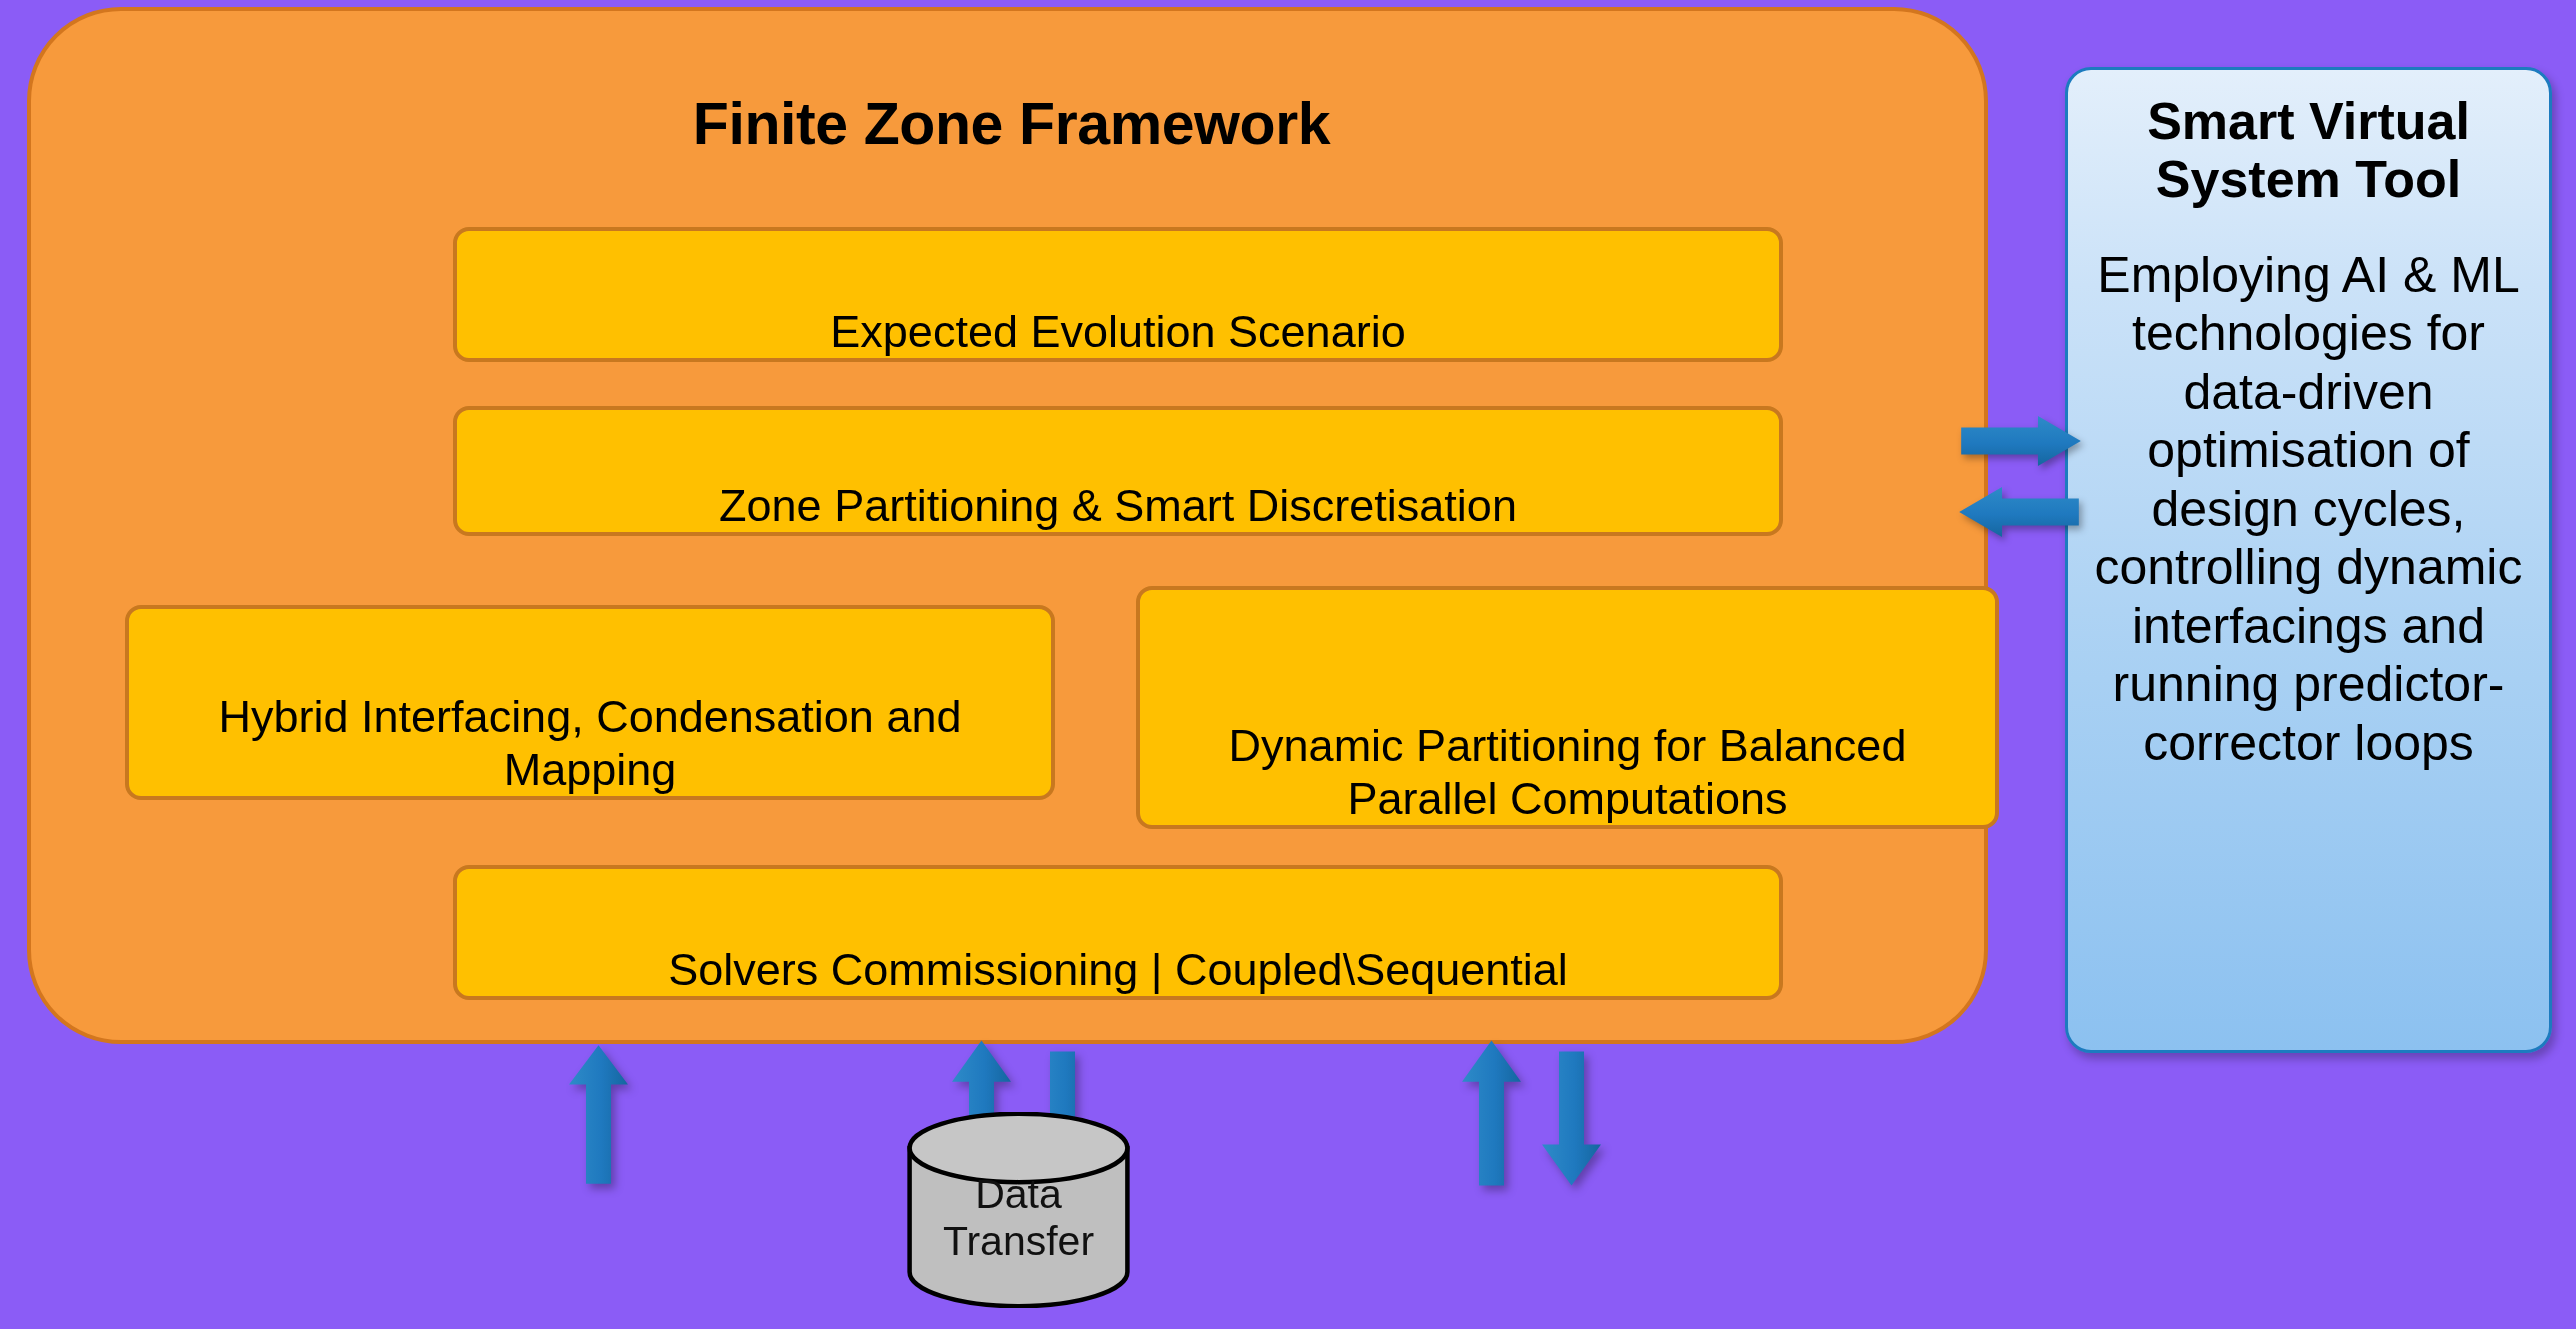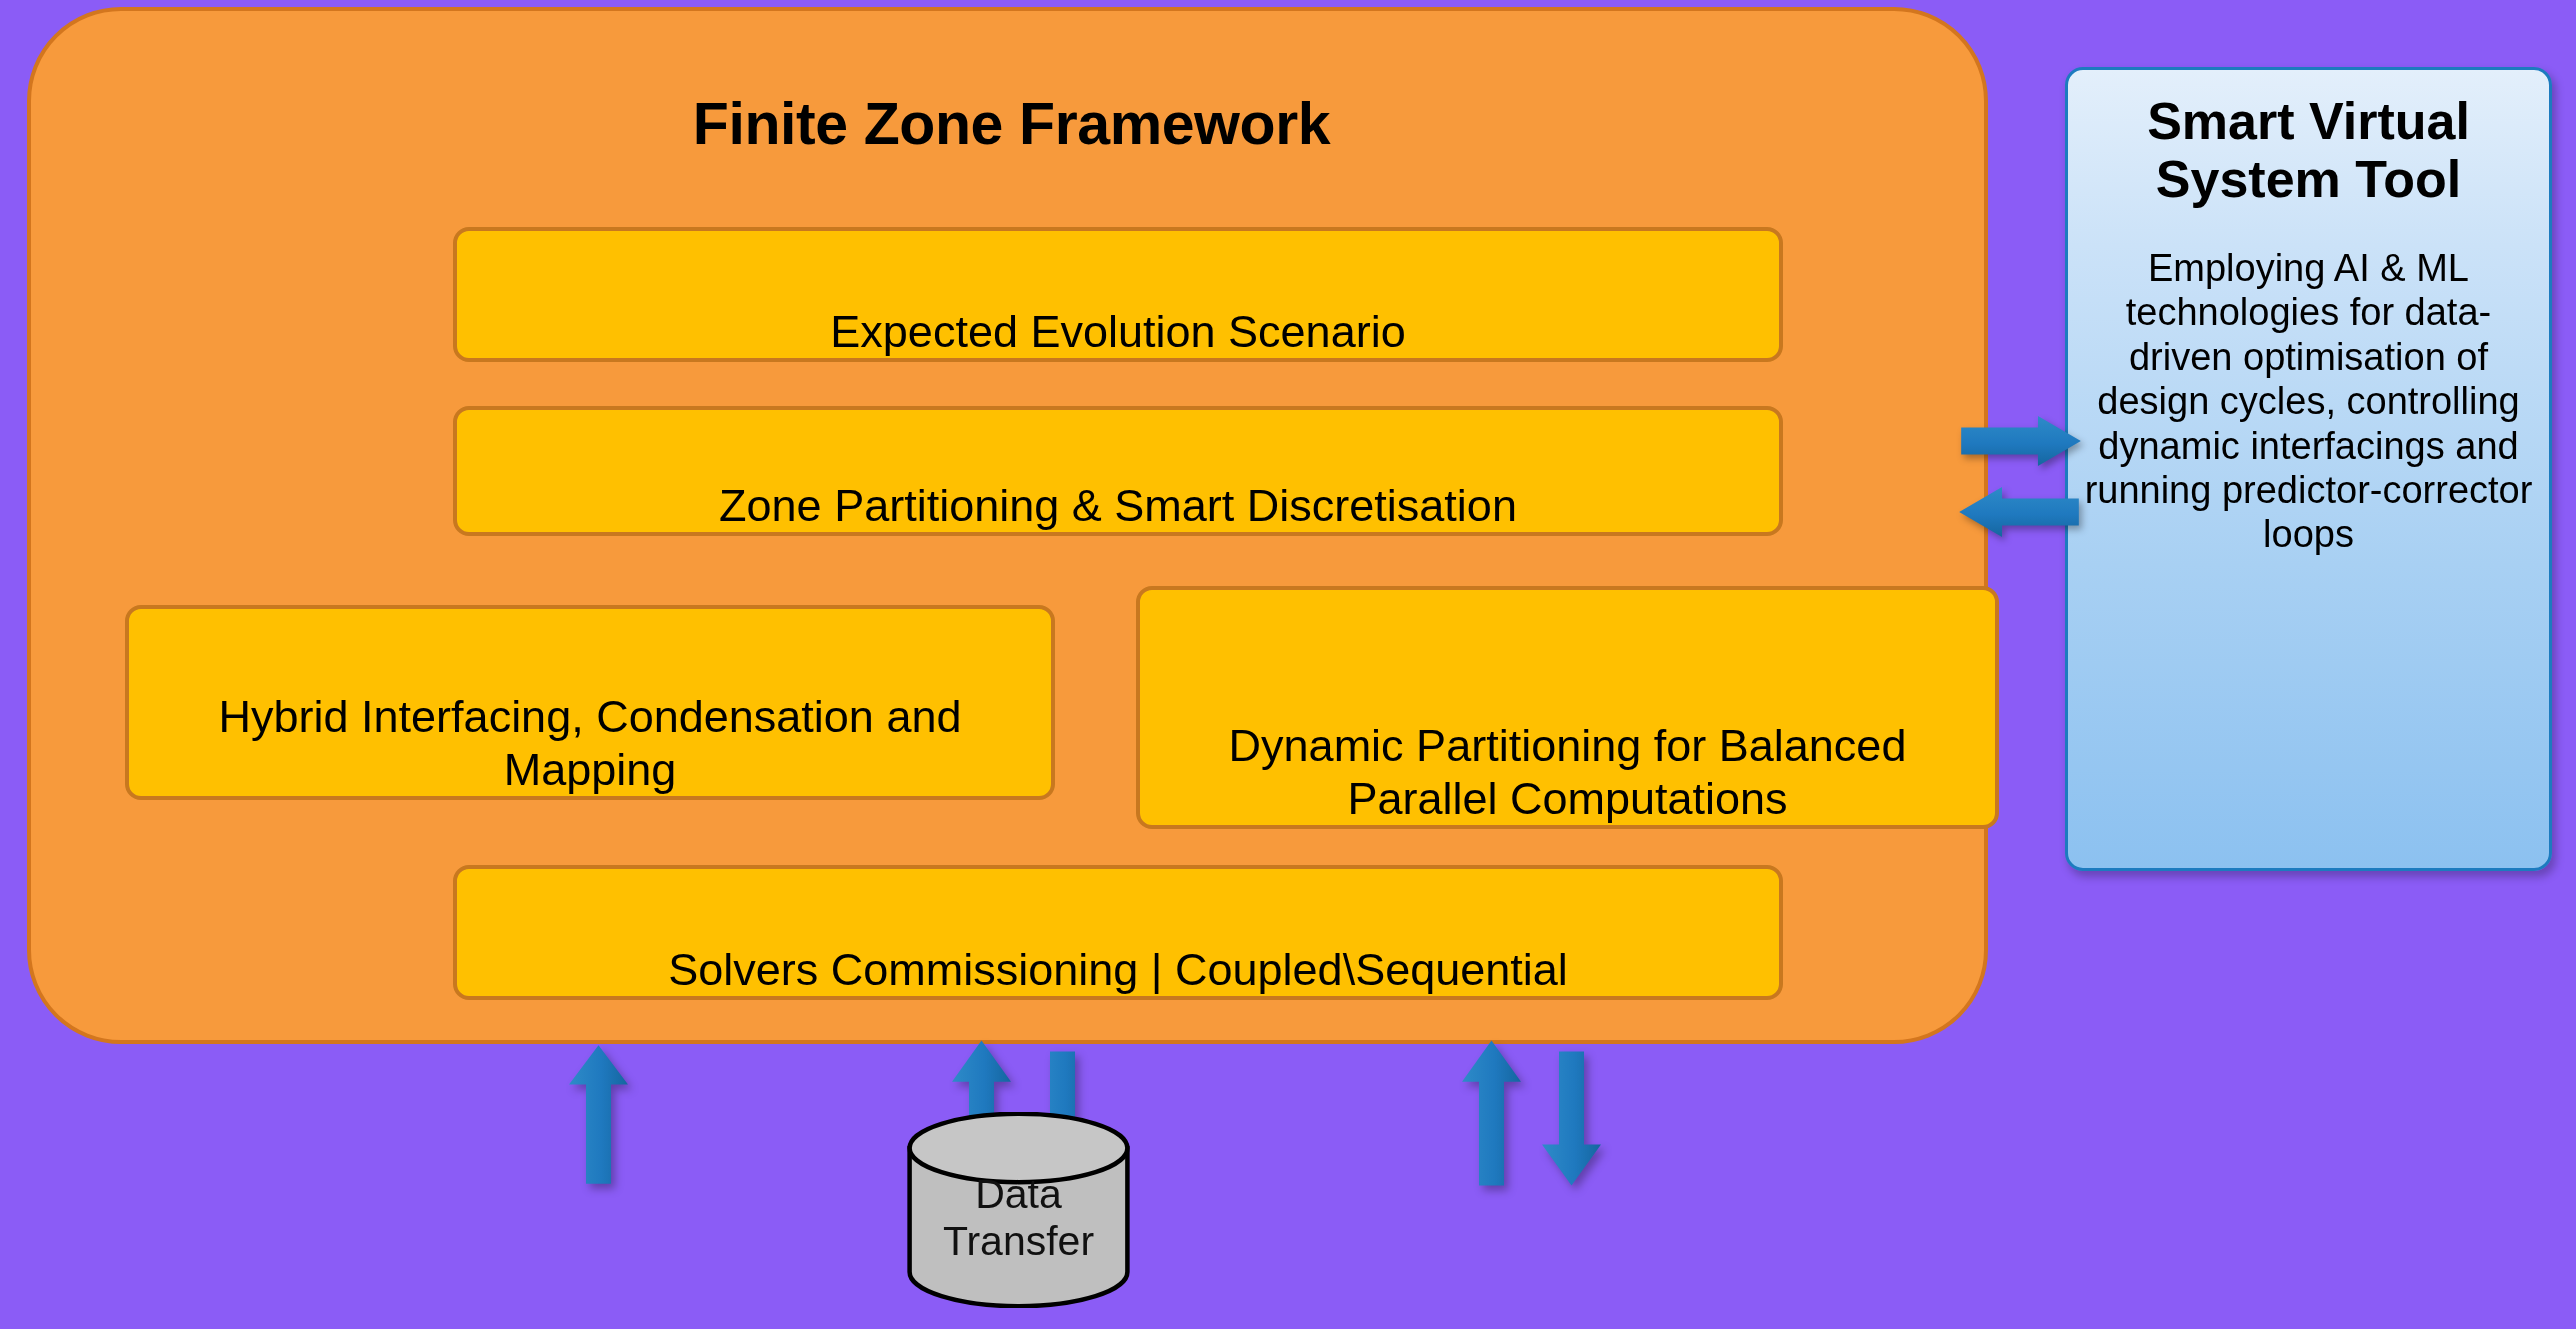--- a/index.html
+++ b/index.html
@@ -66,38 +66,38 @@
   #ybox-hybrid     { left: 94px;  top: 594px;  width: 930px; height: 195px; }
   #ybox-dynamic    { left: 1105px; top: 575px;  width: 863px;  height: 243px; }
   #ybox-solvers    { left: 422px;  top: 854px;  width: 1330px; height: 135px; }
 
   
   #tool-panel {
     position: absolute;
     left: 2065px;
     top: 67px;
     width: 487px;
-    height: 804px;
+    height: 986px;
     background: linear-gradient(180deg, #E3EFFB 0%, #CBE2F8 22%, #A8D0F3 62%, #8CC1F0 100%);
     border: 3.6px solid #1C7BBF;
-    border-radius: 18px;
+    border-radius: 26px;
     box-sizing: border-box;
     box-shadow: 3.6px 5.4px 9px rgba(0,0,0,0.25);
     padding: 23.4px 16px 12.6px 16px;
     text-align: center;
     color: #000000;
   }
   #tool-title {
     font-size: 52px;
     font-weight: bold;
     line-height: 1.10;
     margin-bottom: 38px;
   }
   #tool-desc {
-    font-size: 38px;
+    font-size: 50px;
     line-height: 1.17;
   }
 
   
   .harrow {
     position: absolute;
     filter: drop-shadow(3.6px 4.5px 3.6px rgba(0,0,0,0.32));
   }
   #arrow-right { left: 1961px; top: 416px; width: 120px; height: 50px; }
   #arrow-left  { left: 1959px; top: 487px; width: 120px; height: 50px; }

